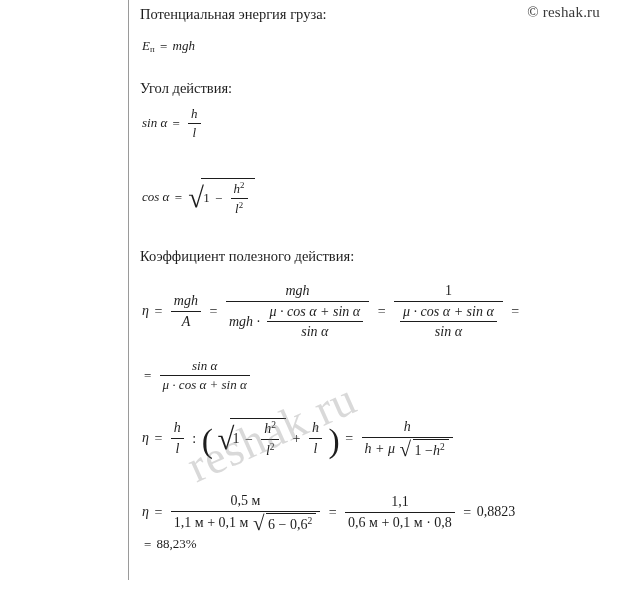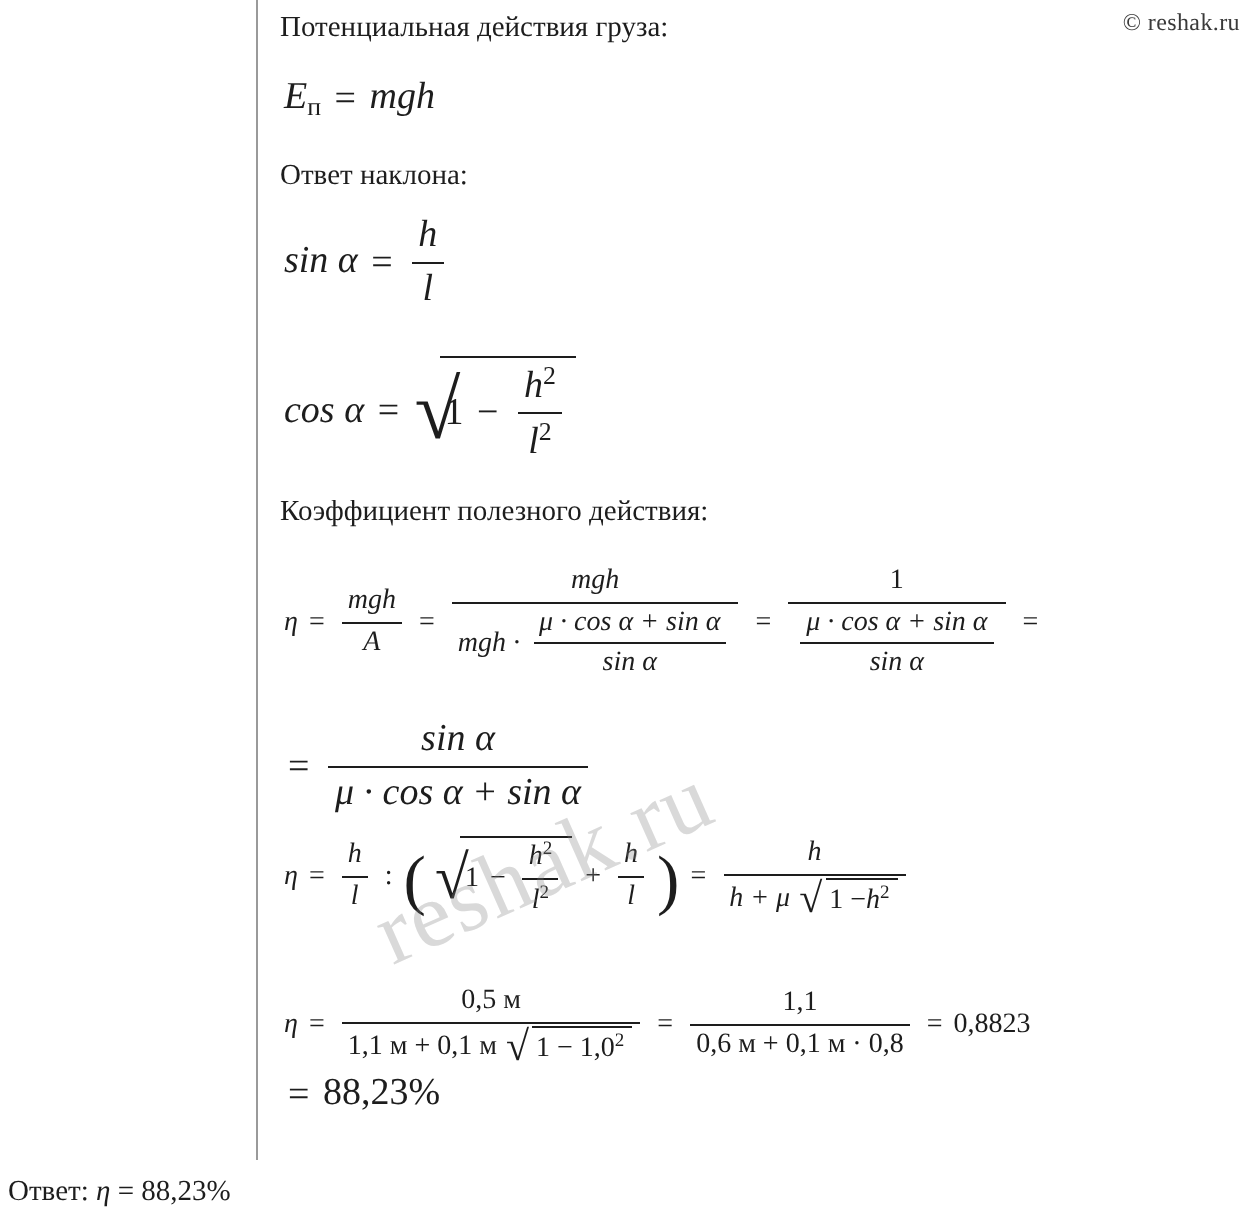--- a/index.html
+++ b/index.html
@@ -16,24 +16,24 @@
     overflow: hidden;
   }
   .page {
     position: relative;
     width: 624px;
     height: 614px;
   }
   
   .watermark-top {
     position: absolute;
-    right: 4px;
+    right: 24px;
     top: 4px;
     font-family: "Liberation Serif", serif;
-    font-size: 12px;
+    font-size: 15px;
     color: #3a3a3a;
     letter-spacing: 0.2px;
     white-space: nowrap;
   }
   
   .vrule {
     position: absolute;
     left: 128px;
     top: 0px;
     width: 1px;
@@ -41,21 +41,21 @@
     background: #9a9a9a;
   }
   .line-text {
     font-family: "Liberation Serif", serif;
     font-size: 14.5px;
     color: #1d1d1d;
   }
   .mathline {
     font-family: "Liberation Serif", serif;
     font-style: italic;
-    font-size: 19px;
+    font-size: 13px;
     color: #1d1d1d;
     white-space: nowrap;
   }
   .up {
     font-style: normal;
   }
   
   .frac {
     display: inline-block;
     vertical-align: middle;
@@ -160,29 +160,29 @@
 </style>
 </head>
 <body>
 
 <div class="page">
 
   <div class="watermark-top">© reshak.ru</div>
 
   <div class="vrule"></div>
 
-  <div class="row line-text" style="left:140px; top:6px;">Потенциальная действия груза:</div>
+  <div class="row line-text" style="left:140px; top:6px;">Потенциальная энергия груза:</div>
 
   <div class="row mathline" style="left:142px; top:38px;">
     <span>E</span><span class="sub">п</span>
     <span class="op">=</span>
     <span>mgh</span>
   </div>
 
-  <div class="row line-text" style="left:140px; top:80px;">Ответ наклона:</div>
+  <div class="row line-text" style="left:140px; top:80px;">Угол действия:</div>
 
   <div class="row mathline" style="left:142px; top:106px;">
     <span>sin α</span>
     <span class="op">=</span>
     <span class="frac">
       <span class="num">h</span>
       <span class="den">l</span>
     </span>
   </div>
 
@@ -284,21 +284,21 @@
 
   <div class="row mathline" style="left:142px; top:492px; font-size:14px;">
     <span>η</span>
     <span class="op">=</span>
     <span class="frac">
       <span class="num up">0,5 м</span>
       <span class="den up">
         <span>1,1 м + 0,1 м</span>
         <span class="sqrt">
           <span class="sign">√</span>
-          <span class="radicand"><span>1 − 1,0</span><span class="supn">2</span></span>
+          <span class="radicand"><span>6 − 0,6</span><span class="supn">2</span></span>
         </span>
       </span>
     </span>
     <span class="op">=</span>
     <span class="frac">
       <span class="num up">1,1</span>
       <span class="den up">0,6 м + 0,1 м · 0,8</span>
     </span>
     <span class="op">=</span>
     <span class="up">0,8823</span>
@@ -306,20 +306,14 @@
 
   <div class="row mathline" style="left:142px; top:536px;">
     <span class="op">=</span>
     <span class="up">88,23%</span>
   </div>
 
   <div class="wm-diag">
     <span>reshak.ru</span>
   </div>
 
-  <div class="answer">
-    <span class="line-text">Ответ:</span>
-    <span class="mathline">η</span>
-    <span class="line-text">=</span>
-    <span class="line-text">88,23%</span>
-  </div>
 
 </div>
 
 </body></html>

